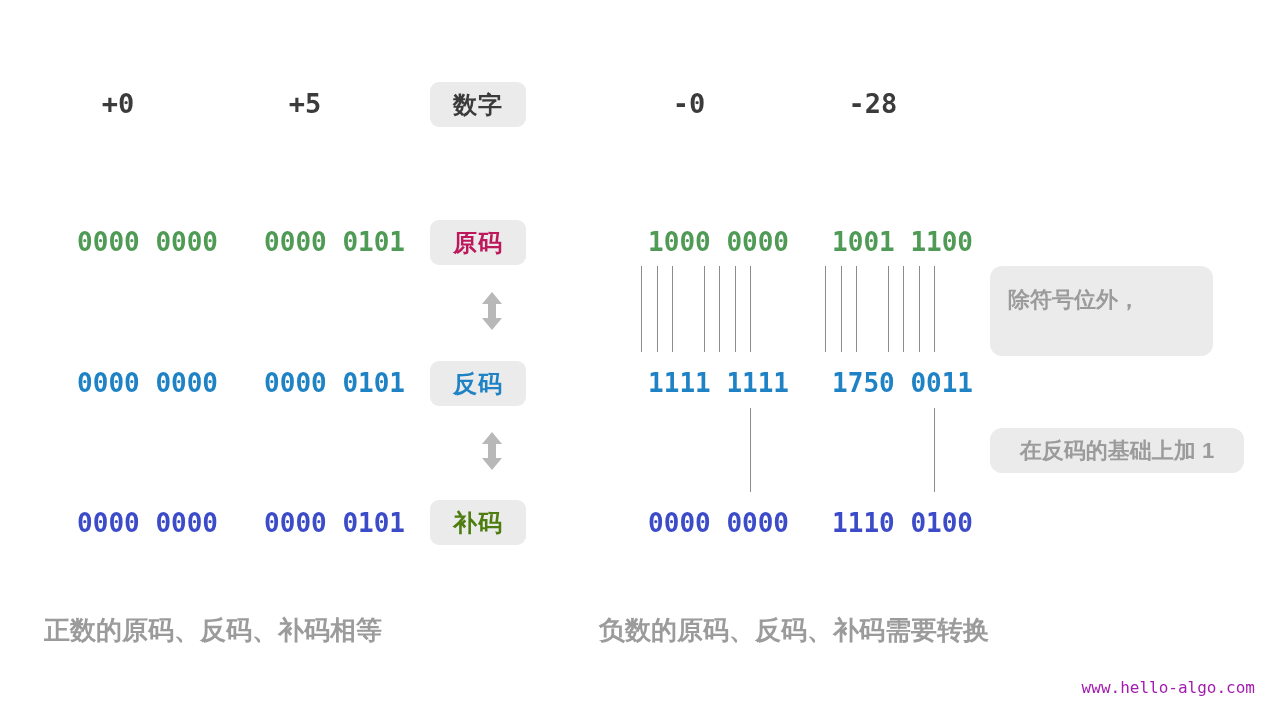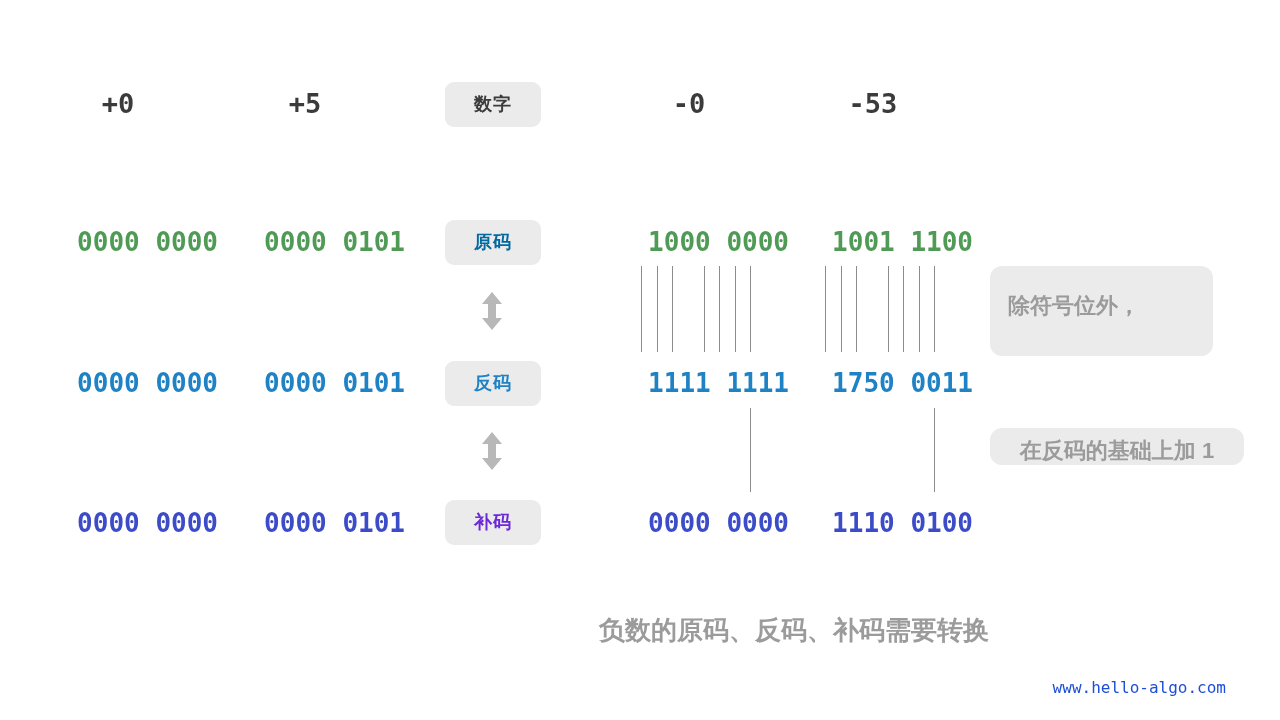--- a/index.html
+++ b/index.html
@@ -16,72 +16,72 @@
   .val{
     position:absolute;width:200px;text-align:right;
     font:bold 26px "DejaVu Sans Mono","Liberation Mono",monospace;line-height:32px;white-space:pre;
   }
   .row-sign .val{top:226px;color:#4f9a55;}
   .row-ones .val{top:367px;color:#1e82c4;}
   .row-twos .val{top:507px;color:#3c4bc8;}
   .c0{left:18px;}  .c1{left:205px;}  .c2{left:589px;}  .c3{left:773px;}
   
   .badge{
-    position:absolute;left:445px;width:96px;height:45px;border-radius:9px;
+    position:absolute;left:430px;width:96px;height:45px;border-radius:9px;
     background:#ebebeb;text-align:center;line-height:45px;
-    font-weight:bold;font-size:18px;letter-spacing:1px;
+    font-weight:bold;font-size:24px;letter-spacing:1px;
   }
   .badge-number{top:82px;color:#3b3b3b;}
-  .badge-sign{top:220px;color:#0369a1;}
+  .badge-sign{top:220px;color:#be185d;}
   .badge-ones{top:361px;color:#1e82c4;}
-  .badge-twos{top:500px;color:#6d28d9;}
+  .badge-twos{top:500px;color:#4d7c0f;}
   
   .updown{position:absolute;left:481px;width:22px;height:38px;}
   .arrow1{top:292px;} .arrow2{top:432px;}
   
   .tickrow{
     position:absolute;display:flex;
     font:bold 26px "DejaVu Sans Mono","Liberation Mono",monospace;
   }
   .tickrow i{display:block;width:1ch;}
   .tickrow i.t{background:linear-gradient(#8c8c8c,#8c8c8c) center/1px 100% no-repeat;}
   .t1{top:266px;height:86px;}
   .t2{top:408px;height:84px;}
   .tc2{left:618px;} .tc3{left:802px;}
   
   .note{
     position:absolute;background:#ebebeb;border-radius:12px;color:#9b9b9b;
     font-weight:bold;font-size:22px;
   }
-  .note-invert{left:990px;top:266px;width:223px;height:90px;padding:23px 0 0 18px;
+  .note-invert{left:990px;top:266px;width:223px;height:90px;padding:17px 0 0 18px;
     box-sizing:border-box;line-height:34px;}
-  .note-addone{left:990px;top:428px;width:254px;height:37px;line-height:45px;
+  .note-addone{left:990px;top:428px;width:254px;height:45px;line-height:45px;
     text-align:center;white-space:pre;}
   
   .caption{
     position:absolute;top:614px;width:420px;text-align:center;
     font-weight:bold;font-size:26px;color:#9b9b9b;line-height:32px;
   }
   .caption-pos{left:3px;}
   .caption-neg{left:584px;}
   
   .watermark{
-    position:absolute;right:54px;top:678px;
-    font:16px "DejaVu Sans Mono","Liberation Mono",monospace;color:#1d4ed8;
+    position:absolute;right:25px;top:678px;
+    font:16px "DejaVu Sans Mono","Liberation Mono",monospace;color:#a21caf;
   }
 </style>
 </head>
 <body>
 
 <div id="canvas">
 
   <div class="hlabel c0">+0</div>
   <div class="hlabel c1">+5</div>
   <div class="hlabel c2">-0</div>
-  <div class="hlabel c3">-53</div>
+  <div class="hlabel c3">-28</div>
 
   <div class="badge badge-number">数字</div>
   <div class="badge badge-sign">原码</div>
   <div class="badge badge-ones">反码</div>
   <div class="badge badge-twos">补码</div>
 
   <div class="row-sign">
     <div class="val c0">0000 0000</div>
     <div class="val c1">0000 0101</div>
     <div class="val c2">1000 0000</div>
@@ -156,17 +156,18 @@
       <i></i>
       <i class="t"></i>
   </div>
 
   <div class="note note-invert">
     <div>除符号位外，</div>
   </div>
 
   <div class="note note-addone">在反码的基础上加 1</div>
 
+  <div class="caption caption-pos">正数的原码、反码、补码相等</div>
   <div class="caption caption-neg">负数的原码、反码、补码需要转换</div>
 
   <div class="watermark">www.hello-algo.com</div>
 
 </div>
 
 </body></html>

